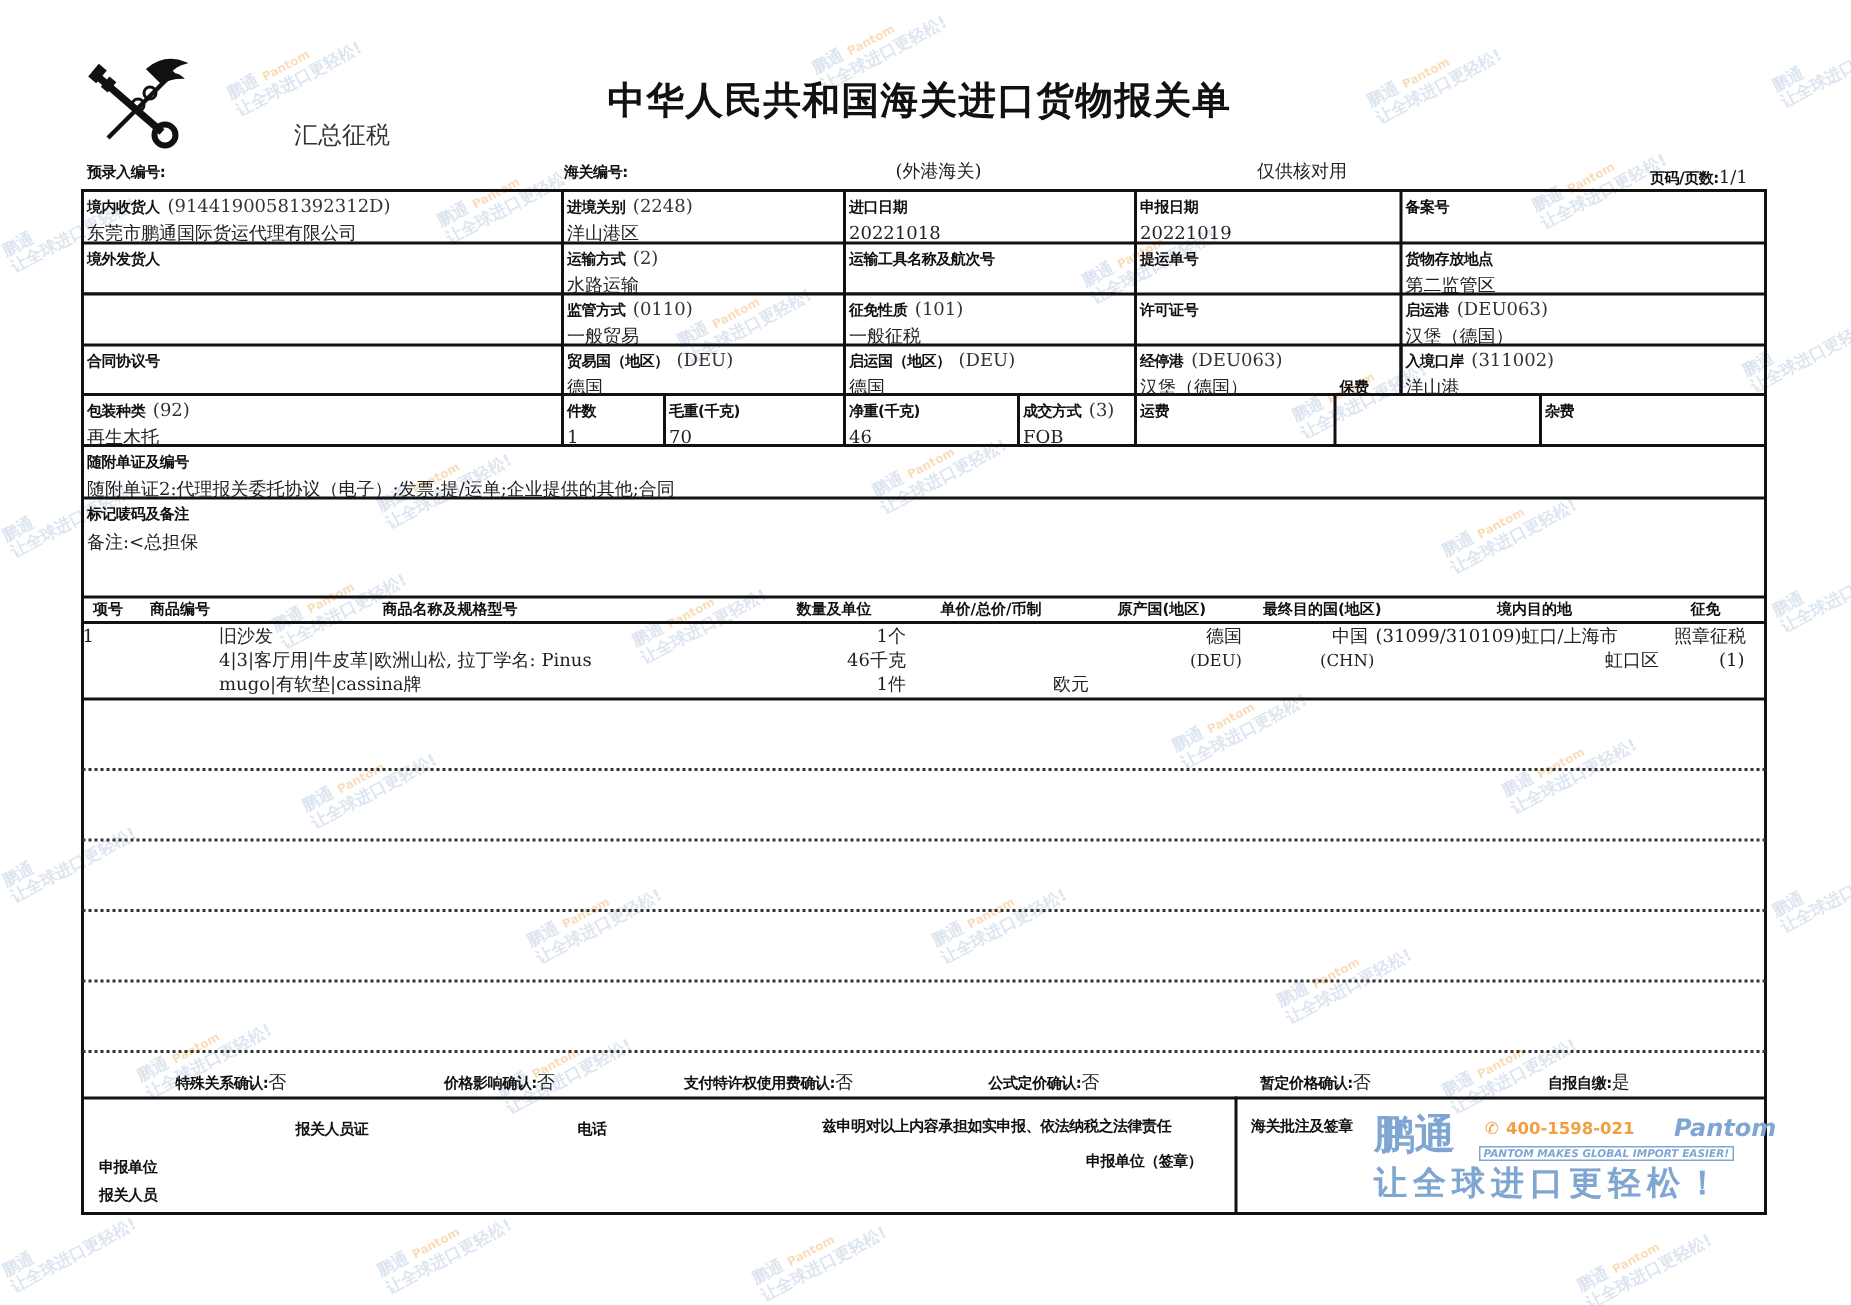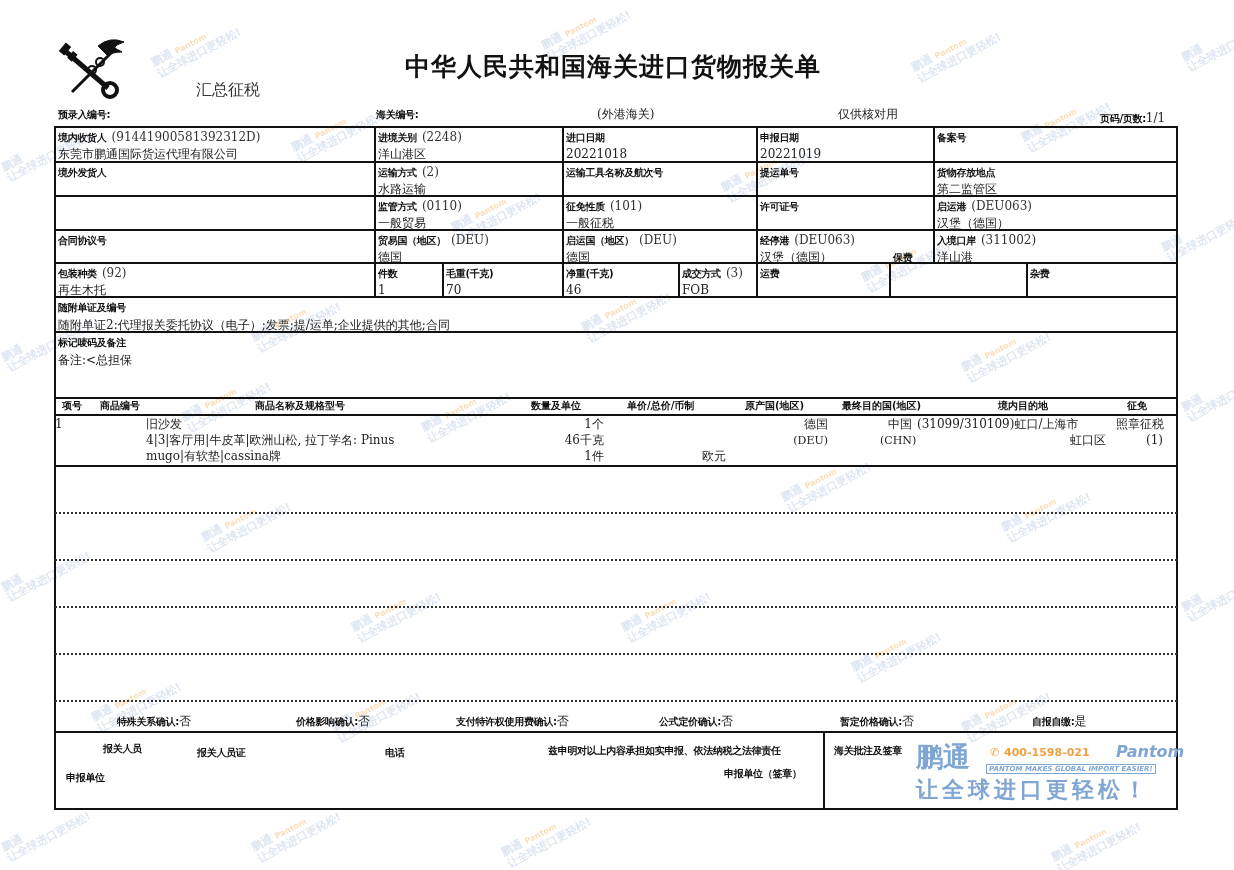--- a/index.html
+++ b/index.html
@@ -265,21 +265,21 @@
 
 <div>
   <div class="abs" style="left:117px;top:710px;"><span class="lbl">特殊关系确认:</span><span class="val">否</span></div>
   <div class="abs" style="left:296px;top:710px;"><span class="lbl">价格影响确认:</span><span class="val">否</span></div>
   <div class="abs" style="left:456px;top:710px;"><span class="lbl">支付特许权使用费确认:</span><span class="val">否</span></div>
   <div class="abs" style="left:659px;top:710px;"><span class="lbl">公式定价确认:</span><span class="val">否</span></div>
   <div class="abs" style="left:840px;top:710px;"><span class="lbl">暂定价格确认:</span><span class="val">否</span></div>
   <div class="abs" style="left:1032px;top:710px;"><span class="lbl">自报自缴:</span><span class="val">是</span></div>
 </div>
 
-<div class="abs lbl" style="left:66px;top:742px;margin-left:37px;">报关人员</div>
+<div class="abs lbl" style="left:66px;top:790px;">报关人员</div>
 <div class="abs lbl" style="left:197px;top:746px;">报关人员证</div>
 <div class="abs lbl" style="left:385px;top:746px;">电话</div>
 <div class="abs lbl" style="left:548px;top:744px;">兹申明对以上内容承担如实申报、依法纳税之法律责任</div>
 <div class="abs lbl" style="left:66px;top:771px;">申报单位</div>
 <div class="abs lbl" style="left:724px;top:767px;">申报单位（签章）</div>
 <div class="abs lbl" style="left:834px;top:744px;">海关批注及签章</div>
 
 <div class="abs" style="left:916px;top:742px;width:260px;height:66px;">
   <div class="abs logo-cn" style="left:0;top:0;font-size:27px;line-height:30px;">鹏通</div>
   <div class="abs" style="left:74px;top:4px;font-size:11px;"><span style="color:#f0a040;">✆</span></div>

